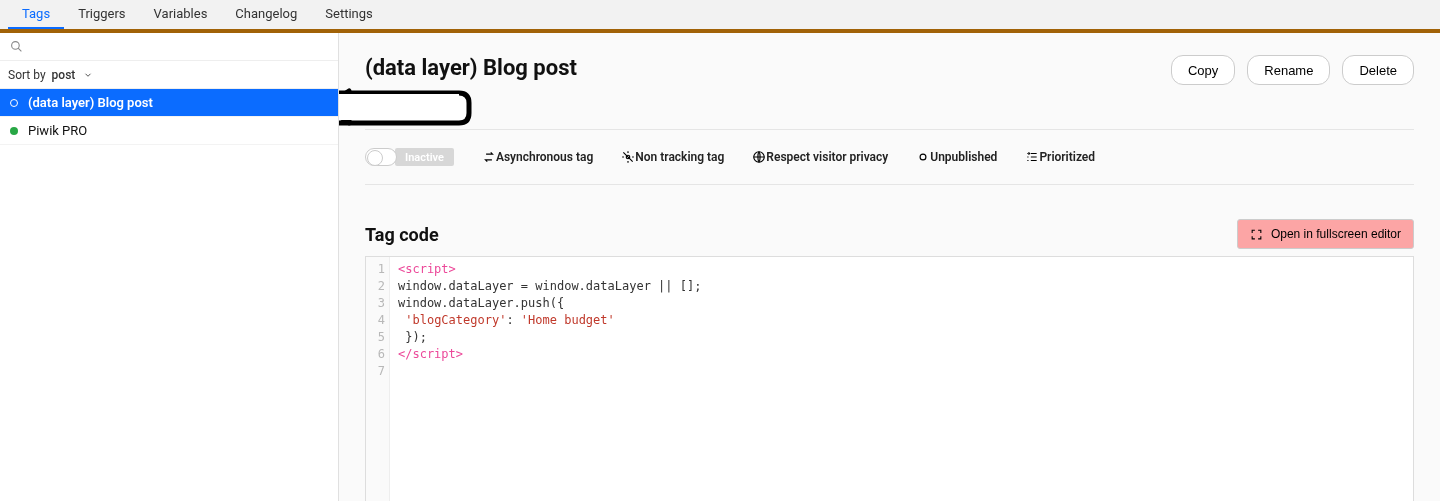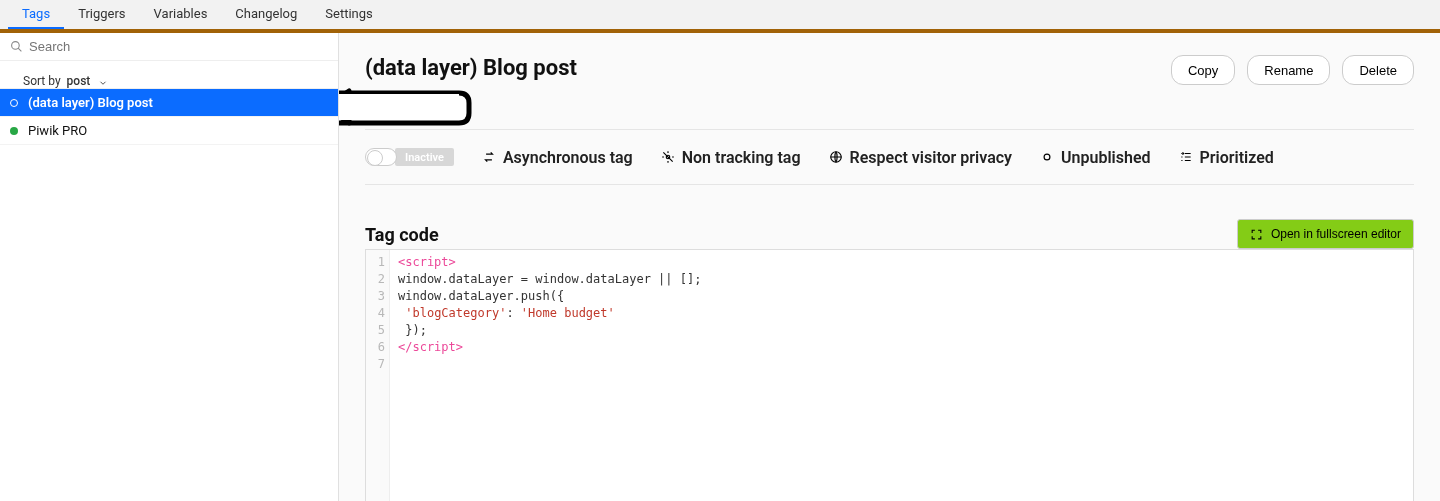--- a/index.html
+++ b/index.html
@@ -10,21 +10,21 @@
   .topnav-item { padding: 0 14px; display: flex; align-items: center; font-size: 13px; color: #333; cursor: pointer; border-bottom: 2px solid transparent; }
   .topnav-item.active { color: #0b6cff; border-bottom: 2px solid #0b6cff; }
 
   
   .main { display: flex; height: calc(501px - 33px); }
 
   
   .sidebar { width: 339px; background: #fff; border-right: 1px solid #e0e0e0; display: flex; flex-direction: column; }
   .search-row { height: 28px; border-bottom: 1px solid #eee; display: flex; align-items: center; padding: 0 10px; gap: 6px; }
   .search-row input { border: none; outline: none; font-size: 13px; flex: 1; color: #333; background: transparent; }
-  .sort-row { height: 28px; border-bottom: 1px solid #eee; display: flex; align-items: flex-end; padding: 0 23px; gap: 6px; font-size: 12px; color: #333; }
+  .sort-row { height: 28px; border-bottom: 1px solid #eee; display: flex; align-items: center; padding: 0 8px; gap: 6px; font-size: 12px; color: #333; }
   .sort-row .sort-value { font-weight: 500; }
   .list { flex: 1; overflow: auto; }
   .list-item { height: 28px; display: flex; align-items: center; gap: 10px; padding: 0 10px; font-size: 13px; border-bottom: 1px solid #f3f3f3; cursor: pointer; }
   .list-item.selected { background: #0b6cff; color: #fff; font-weight: 600; }
   .status-dot { width: 8px; height: 8px; border-radius: 50%; display: inline-block; }
   .status-dot.inactive { border: 1.5px solid #fff; background: transparent; }
   .status-dot.active { background: #28a745; }
   
   
   .content { flex: 1; background: #fafafa; overflow-y: auto; padding: 0 26px 20px 26px; position: relative; }
@@ -35,27 +35,27 @@
 
   
   .callout { position: absolute; left: -20px; top: 52px; pointer-events: none; }
   
   
   .flags-row { display: flex; align-items: center; gap: 28px; border-top: 1px solid #e5e5e5; border-bottom: 1px solid #e5e5e5; margin-top: 44px; height: 56px; }
   .toggle-wrap { display: flex; align-items: center; gap: 0; }
   .toggle { width: 32px; height: 18px; border: 1px solid #ccc; border-radius: 9px; background: #fff; position: relative; cursor: pointer; }
   .toggle::after { content: ""; position: absolute; left: 1px; top: 1px; width: 14px; height: 14px; background: #fff; border: 1px solid #ccc; border-radius: 50%; }
   .inactive-pill { background: #d7d7d7; color: #fff; font-size: 11px; font-weight: 600; padding: 4px 10px; border-radius: 2px; margin-left: -2px; height: 18px; display: flex; align-items: center; }
-  .flag { display: flex; align-items: center; gap: 7px; font-size: 16px; font-weight: 600; color: #222; }
+  .flag { display: flex; align-items: center; font-size: 12px; font-weight: 600; color: #222; }
   .flag svg, .flag .ico { width: 14px; height: 14px; flex-shrink: 0; }
 
   
-  .section-head { display: flex; justify-content: space-between; align-items: center; margin-top: 34px; margin-bottom: 0; }
+  .section-head { display: flex; justify-content: space-between; align-items: center; margin-top: 34px; margin-bottom: 7px; }
   .section-title { font-size: 18px; font-weight: 700; }
-  .fs-btn { background: #84cc16; border: 1px solid #ccc; border-radius: 3px; height: 30px; padding: 0 12px; font-size: 12px; display: inline-flex; align-items: center; gap: 8px; cursor: pointer; }
+  .fs-btn { background: #fca5a5; border: 1px solid #ccc; border-radius: 3px; height: 30px; padding: 0 12px; font-size: 12px; display: inline-flex; align-items: center; gap: 8px; cursor: pointer; }
 
   
   .editor { border: 1px solid #ddd; background: #fff; display: flex; font-family: "Menlo", "Consolas", monospace; font-size: 12px; line-height: 17px; height: 262px; }
   .gutter { width: 24px; background: #fafafa; color: #b8b8b8; text-align: right; padding: 4px 4px 4px 0; border-right: 1px solid #eee; user-select: none; }
   .code { padding: 4px 8px; white-space: pre; color: #333; }
   .tok-tag { color: #ec4899; }
   .tok-str { color: #c0392b; }
 
   .chev { margin-left: 2px; }
 </style>
@@ -71,21 +71,20 @@
 </div>
 
 <div class="main">
 
   <div class="sidebar">
     <div class="search-row">
       <svg width="13" height="13" viewBox="0 0 24 24" fill="none" stroke="#888" stroke-width="2">
           <circle cx="10" cy="10" r="7"></circle>
           <line x1="21" y1="21" x2="15" y2="15"></line>
         </svg>
-      <input type="text" placeholder="Search" style="">
     </div>
     <div class="sort-row">
       <span>Sort by</span>
       <span class="sort-value">post</span>
       <svg class="chev" width="10" height="10" viewBox="0 0 24 24" fill="none" stroke="#333" stroke-width="2">
           <polyline points="6 9 12 15 18 9"></polyline>
         </svg>
     </div>
     <div class="list">
       <div class="list-item selected">

